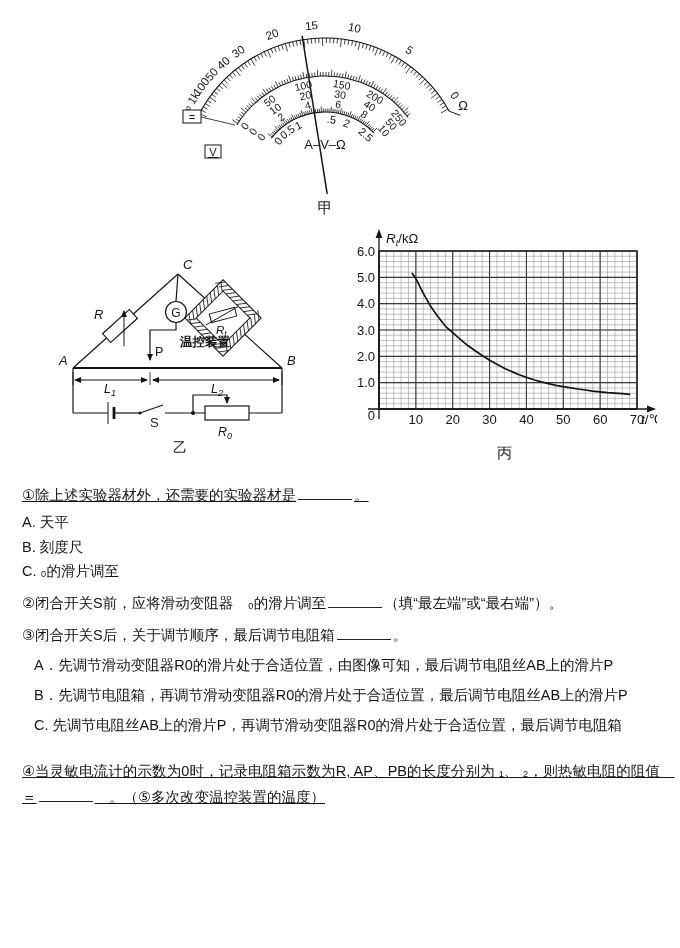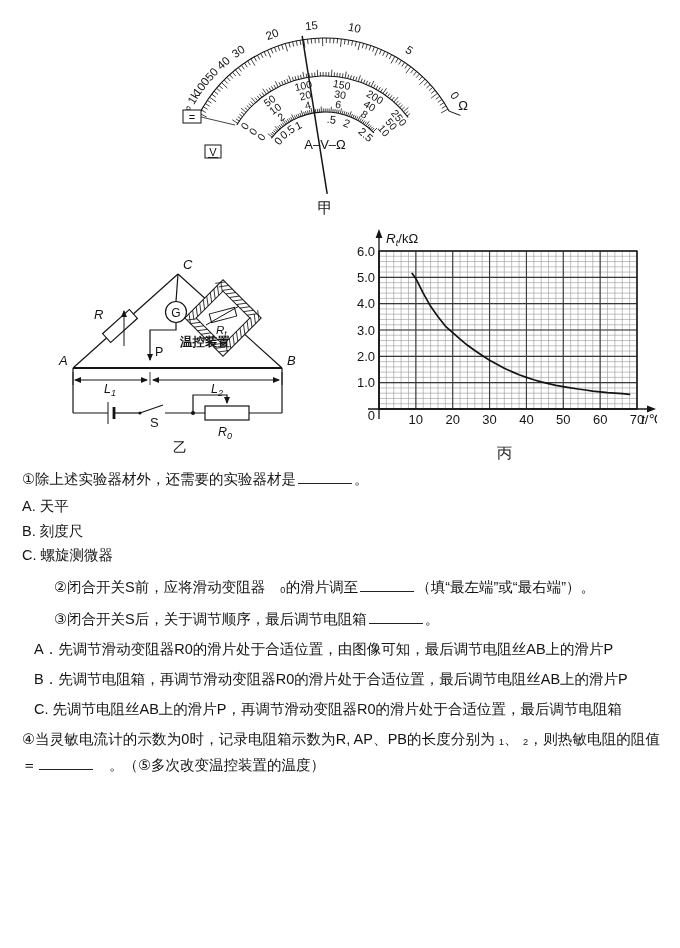--- a/index.html
+++ b/index.html
@@ -13,21 +13,21 @@
   .fig-jia{width:300px;margin:2px 0 0 153px;text-align:center;}
   .fig-cap{text-align:center;font-size:15px;line-height:1.2;margin-top:1px;}
   .fig-row{display:flex;align-items:flex-start;margin-top:6px;}
   .fig-yi{margin-left:18px;}
   .fig-bing{margin-left:2px;}
   .fig-bing .fig-cap{margin-top:-6px;padding-left:30px;}
   .opts-row{display:flex;margin-top:2px;line-height:1.7;flex-direction:column;}
   .opts-row span{display:inline-block;}
   .opts-row .o1{width:143px;}
   .opts-row .o2{width:157px;}
-  .opt{line-height:1.72;padding-left:26px;text-indent:-14px;margin-top:5px;text-align:justify;} .mt6{margin-top:6px;margin-left:32px;} .mt4{margin-top:4px;}
+  .opt{line-height:1.72;padding-left:26px;text-indent:-14px;margin-top:5px;text-align:justify;} .mt6{margin-top:6px;} .mt4{margin-top:20px;text-decoration:underline;}
   svg text{fill:#141414;}
 </style>
 </head>
 <body>
 
 <div class="doc">
 
   <div class="fig-jia">
     <svg id="gauge-svg" viewBox="0 0 300 187" width="300" height="187">
         <path d="M23.5 107.5 A142 142 0 0 1 274.2 103.2" fill="none" stroke="#141414" stroke-width="1.1"></path>
@@ -513,21 +513,21 @@
         </svg>
       <div class="fig-cap">丙</div>
     </div>
   </div>
 
   <p class="qline mt4"><span>①除上述实验器材外，还需要的实验器材是</span><span class="blank"></span><span>。</span></p>
 
   <div class="opts-row">
     <span class="o1">A. 天平</span>
     <span class="o2">B. 刻度尺</span>
-    <span class="o3">C. 螺旋测微器</span>
+    <span class="o3">C. ₀的滑片调至</span>
   </div>
 
   <p class="qline mt6"><span>②闭合开关S前，应将滑动变阻器　₀的滑片调至</span><span class="blank"></span><span>（填“最左端”或“最右端”）。</span></p>
 
   <p class="qline mt6"><span>③闭合开关S后，关于调节顺序，最后调节电阻箱</span><span class="blank"></span><span>。</span></p>
 
   <p class="opt">A．先调节滑动变阻器R0的滑片处于合适位置，由图像可知，最后调节电阻丝AB上的滑片P</p>
   <p class="opt">B．先调节电阻箱，再调节滑动变阻器R0的滑片处于合适位置，最后调节电阻丝AB上的滑片P</p>
   <p class="opt">C. 先调节电阻丝AB上的滑片P，再调节滑动变阻器R0的滑片处于合适位置，最后调节电阻箱</p>
 

